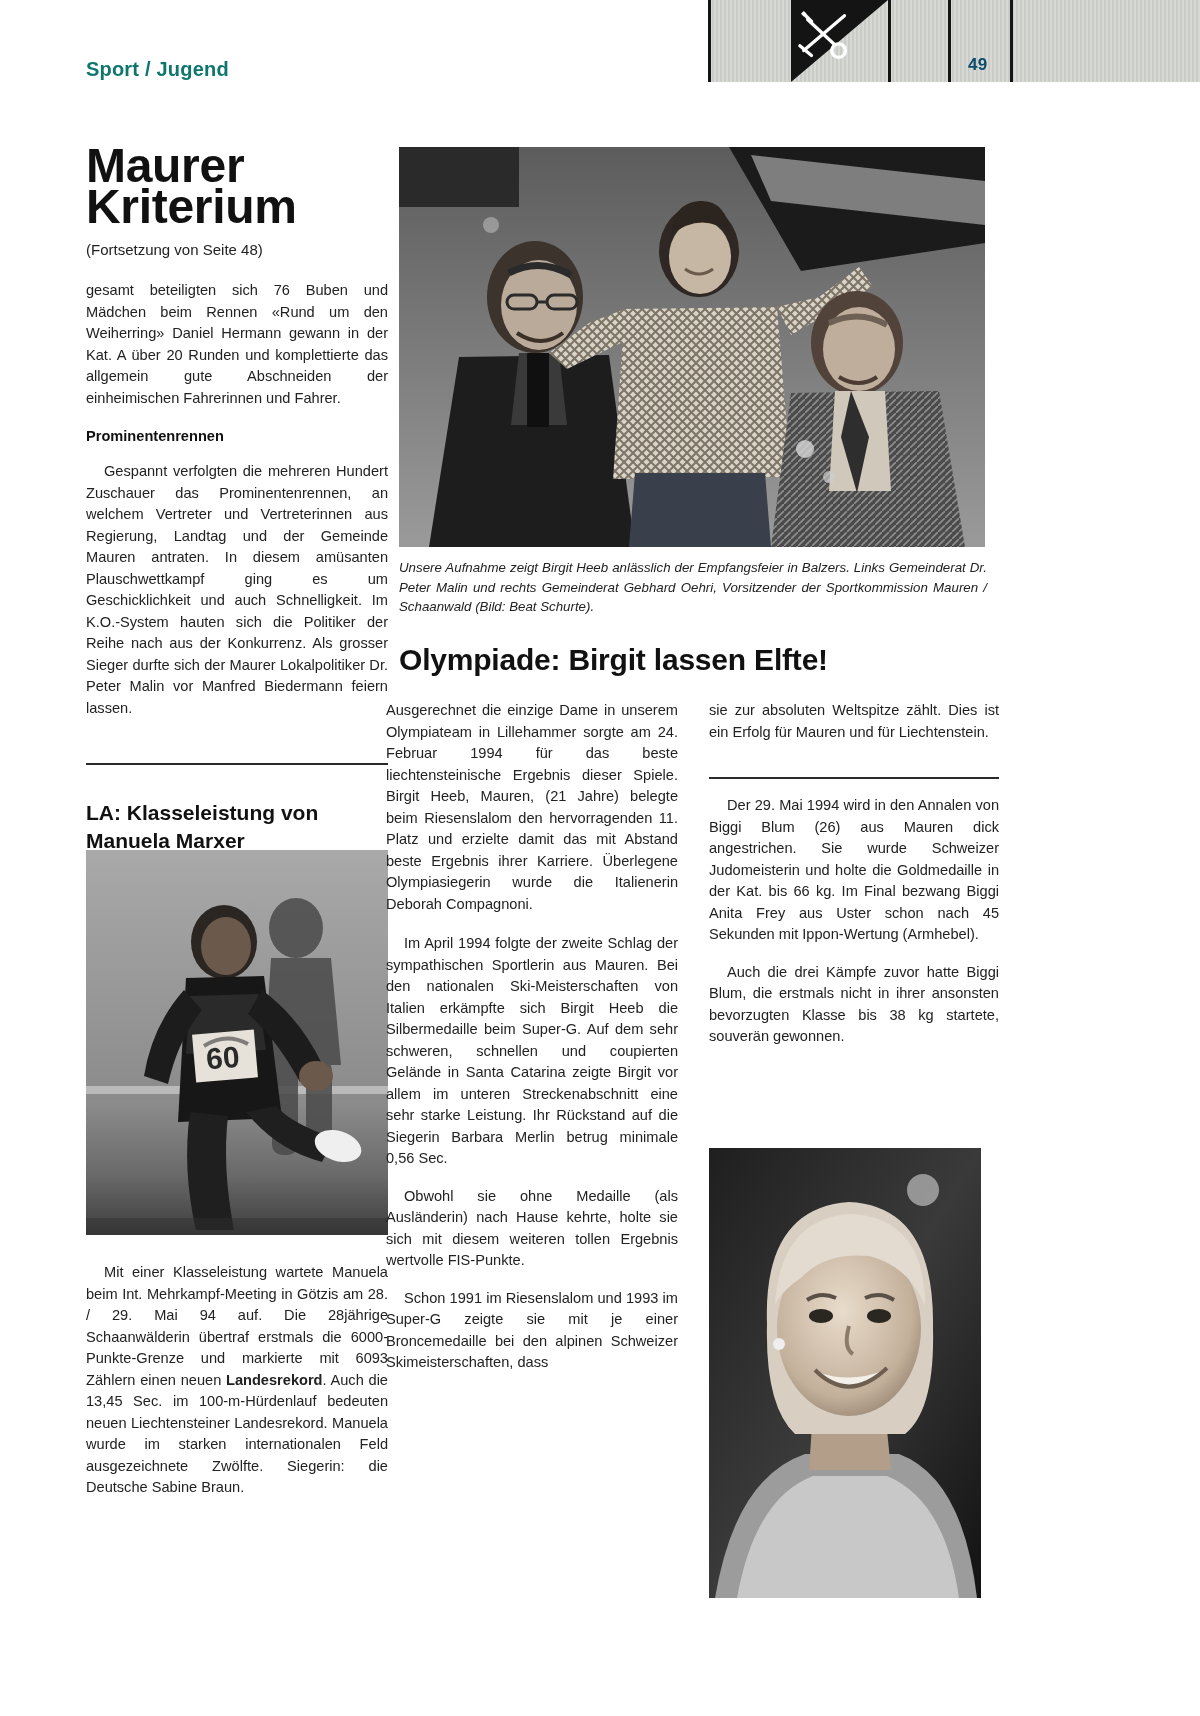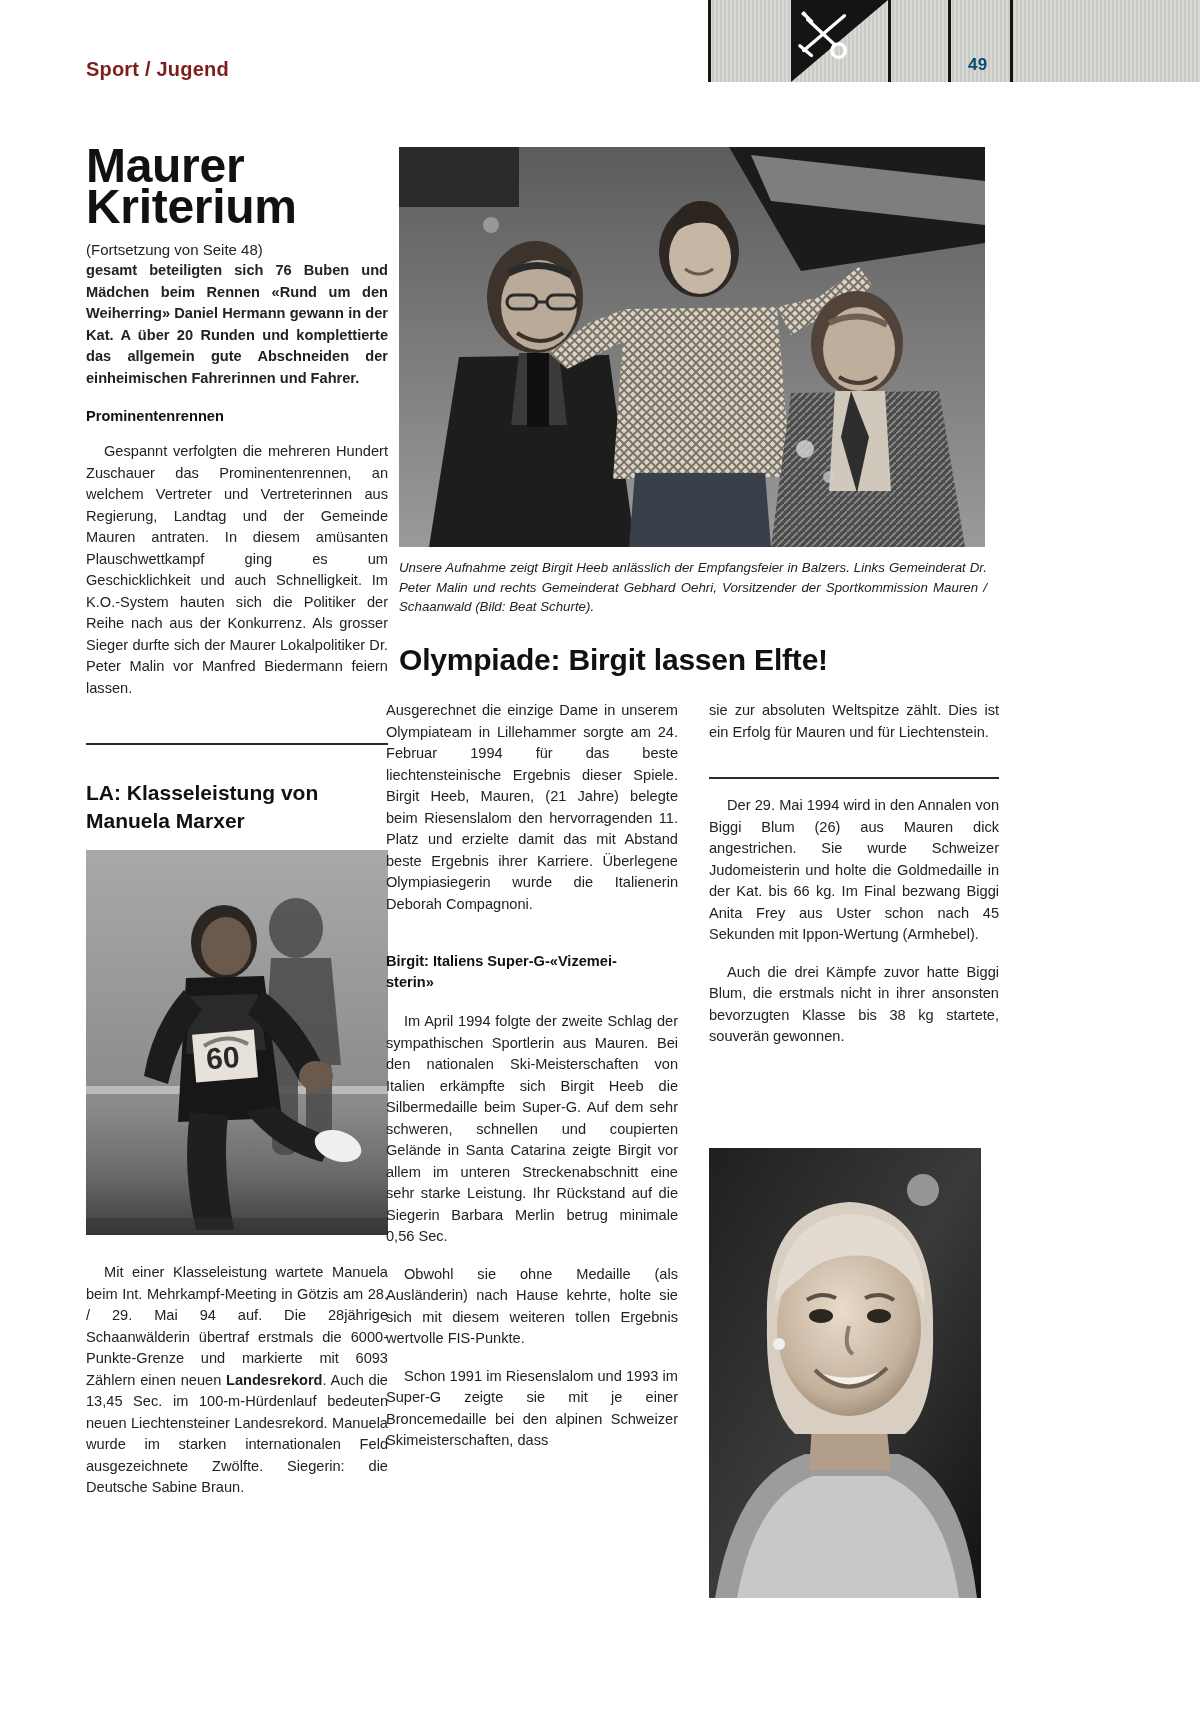--- a/index.html
+++ b/index.html
@@ -71,21 +71,21 @@
     letter-spacing: 0.3px;
   }
 
   .section-title {
     position: absolute;
     left: 86px;
     top: 58px;
     font-size: 20px;
     font-weight: bold;
     letter-spacing: 0.2px;
-    color: #7f1d1d;
+    color: #0f766e;
   }
 
   
   .col {
     position: absolute;
     font-size: 14.6px;
     line-height: 21.5px;
     text-align: justify;
     color: #222;
   }
@@ -196,21 +196,21 @@
   <div class="page-number">49</div>
 </div>
 
 <div class="col" id="col-left">
   <h1 class="head-xl">
     <span>Maurer</span><br>
     <span>Kriterium</span>
   </h1>
   <div class="head-sub">(Fortsetzung von Seite 48)</div>
 
-  <p class="noindent" style="font-weight:bold;">gesamt beteiligten sich 76 Buben und Mädchen beim Rennen «Rund um den Weiherring» Daniel Hermann gewann in der Kat. A über 20 Runden und komplettierte das allgemein gute Abschneiden der einheimischen Fahrerinnen und Fahrer.</p>
+  <p class="noindent" style="margin-top:20px;">gesamt beteiligten sich 76 Buben und Mädchen beim Rennen «Rund um den Weiherring» Daniel Hermann gewann in der Kat. A über 20 Runden und komplettierte das allgemein gute Abschneiden der einheimischen Fahrerinnen und Fahrer.</p>
 
   <p class="head-inline noindent" style="margin-top:17px;">Prominentenrennen</p>
 
   <p style="margin-top:14px;">Gespannt verfolgten die mehreren Hundert Zuschauer das Prominentenrennen, an welchem Vertreter und Vertreterinnen aus Regierung, Landtag und der Gemeinde Mauren antraten. In diesem amüsanten Plauschwettkampf ging es um Geschicklichkeit und auch Schnelligkeit. Im K.O.-System hauten sich die Politiker der Reihe nach aus der Konkurrenz. Als grosser Sieger durfte sich der Maurer Lokalpolitiker Dr. Peter Malin vor Manfred Biedermann feiern lassen.</p>
 
   <hr class="rule" style="margin-top:44px;">
 
   <h2 class="head-m" style="margin-top:34px;">
     <span>LA: Klasseleistung von</span><br>
     <span>Manuela Marxer</span>
@@ -335,24 +335,20 @@
   </svg>
 </div>
 
 <div class="caption">Unsere Aufnahme zeigt Birgit Heeb anlässlich der Empfangsfeier in Balzers. Links Gemeinderat Dr. Peter Malin und rechts Gemeinderat Gebhard Oehri, Vorsitzender der Sportkommission Mauren / Schaanwald (Bild: Beat Schurte).</div>
 
 <div class="headline-big">Olympiade: Birgit lassen Elfte!</div>
 
 <div class="col" id="col-mid">
   <p class="noindent">Ausgerechnet die einzige Dame in unserem Olympiateam in Lillehammer sorgte am 24. Februar 1994 für das beste liechtensteinische Ergebnis dieser Spiele. Birgit Heeb, Mauren, (21 Jahre) belegte beim Riesenslalom den hervorragenden 11. Platz und erzielte damit das mit Abstand beste Ergebnis ihrer Karriere. Überlegene Olympiasiegerin wurde die Italienerin Deborah Compagnoni.</p>
 
-  <p class="head-inline noindent" style="margin-top:36px;">
-    <span>Birgit: Italiens Super-G-«Vizemei-</span><br>
-    <span>sterin»</span>
-  </p>
 
   <p style="margin-top:18px;">Im April 1994 folgte der zweite Schlag der sympathischen Sportlerin aus Mauren. Bei den nationalen Ski-Meisterschaften von Italien erkämpfte sich Birgit Heeb die Silbermedaille beim Super-G. Auf dem sehr schweren, schnellen und coupierten Gelände in Santa Catarina zeigte Birgit vor allem im unteren Streckenabschnitt eine sehr starke Leistung. Ihr Rückstand auf die Siegerin Barbara Merlin betrug minimale 0,56 Sec.</p>
   <p>Obwohl sie ohne Medaille (als Ausländerin) nach Hause kehrte, holte sie sich mit diesem weiteren tollen Ergebnis wertvolle FIS-Punkte.</p>
   <p>Schon 1991 im Riesenslalom und 1993 im Super-G zeigte sie mit je einer Broncemedaille bei den alpinen Schweizer Skimeisterschaften, dass</p>
 </div>
 
 <div class="col" id="col-right">
   <p class="noindent">sie zur absoluten Weltspitze zählt. Dies ist ein Erfolg für Mauren und für Liechtenstein.</p>
 
   <hr class="rule" style="margin-top:34px;">

